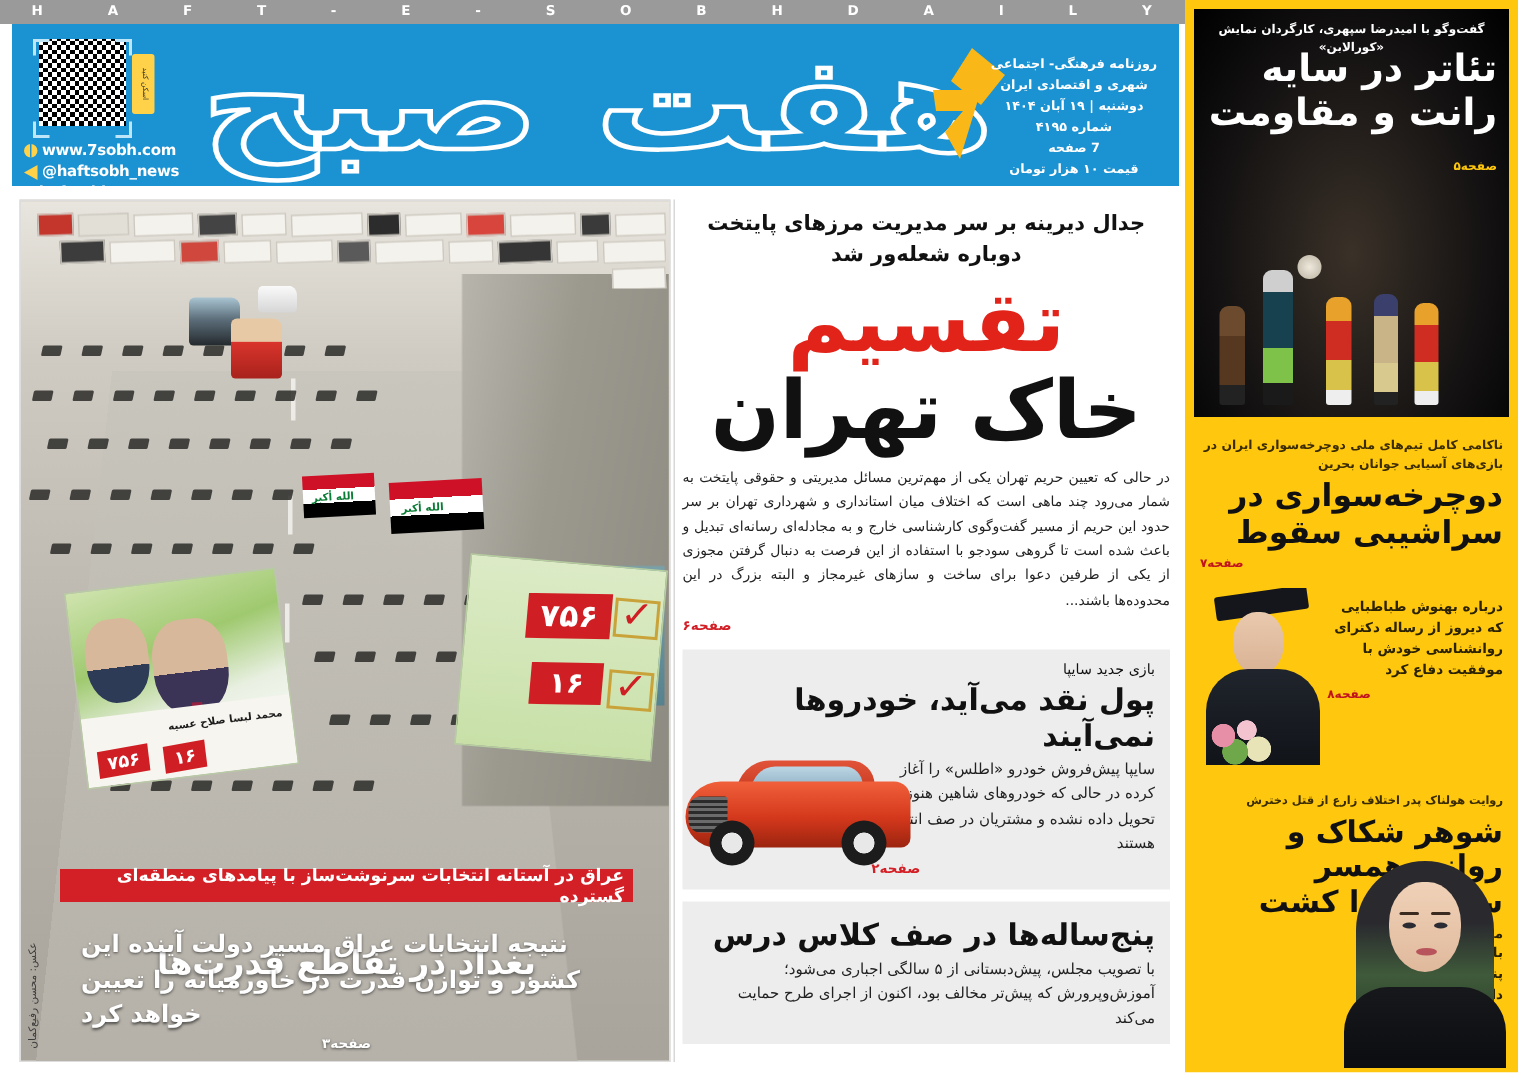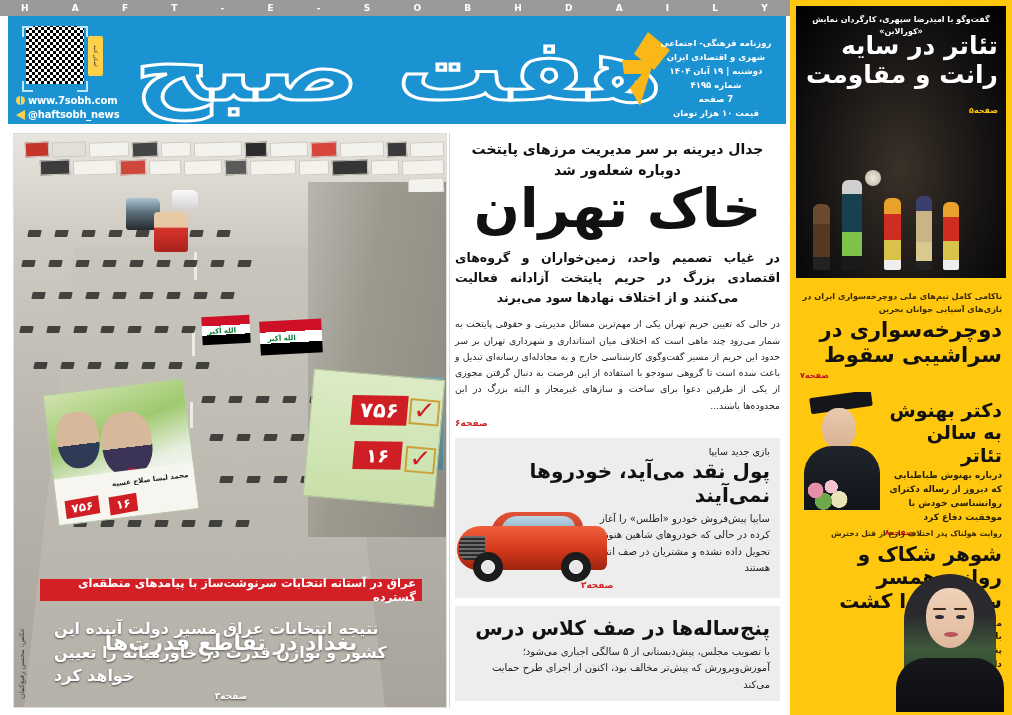--- a/index.html
+++ b/index.html
@@ -736,22 +736,22 @@
     <div class="photo-headline">بغداد در تقاطع قدرت‌ها</div>
     <div class="photo-deck">نتیجه انتخابات عراق مسیر دولت آینده این کشور و توازن قدرت در خاورمیانه را تعیین خواهد کرد</div>
     <div class="photo-page">صفحه۳</div>
   </div>
 
   <div class="sep-v"></div>
 
   <div class="center-col">
 
     <div class="lede-kicker">جدال دیرینه بر سر مدیریت مرزهای پایتخت دوباره شعله‌ور شد</div>
+    <div class="lede-title-red">تقسیم</div>
     <div class="lede-title-black">خاک تهران</div>
-    <div class="lede-deck">در غیاب تصمیم واحد، زمین‌خواران و گروه‌های اقتصادی بزرگ در حریم پایتخت آزادانه فعالیت می‌کنند و از اختلاف نهادها سود می‌برند</div>
     <div class="lede-body">در حالی که تعیین حریم تهران یکی از مهم‌ترین مسائل مدیریتی و حقوقی پایتخت به شمار می‌رود چند ماهی است که اختلاف میان استانداری و شهرداری تهران بر سر حدود این حریم از مسیر گفت‌وگوی کارشناسی خارج و به مجادله‌ای رسانه‌ای تبدیل و باعث شده است تا گروهی سودجو با استفاده از این فرصت به دنبال گرفتن مجوزی از یکی از طرفین دعوا برای ساخت و سازهای غیرمجاز و البته بزرگ در این محدوده‌ها باشند...</div>
     <div class="page-ref">صفحه۶</div>
 
     <div class="brief" style="min-height:138px;">
       <div class="brief-text-wrap">
         <div class="brief-kicker">بازی جدید سایپا</div>
         <div class="brief-title" style="width:165%;margin-left:-65%;">پول نقد می‌آید، خودروها نمی‌آیند</div>
         <div class="brief-body">سایپا پیش‌فروش خودرو «اطلس» را آغاز کرده در حالی که خودروهای شاهین هنوز تحویل داده نشده و مشتریان در صف انتظار هستند</div>
         <div class="brief-page">صفحه۲</div>
       </div>
@@ -795,21 +795,20 @@
 
     <div class="rc-block" style="height:132px;">
       <div class="rc-photo-dr">
         <div class="grad-hair"></div>
         <div class="grad-cap"></div>
         <div class="grad-face"></div>
         <div class="grad-gown"></div>
         <div class="grad-flowers"></div>
       </div>
       <div style="width:58%;margin-left:auto;">
-        <div class="rc-title" style="font-size:19px;">دکتر بهنوش به سالن تئاتر</div>
         <div class="rc-body">درباره بهنوش طباطبایی که دیروز از رساله دکترای روانشناسی خودش با موفقیت دفاع کرد</div>
         <div class="rc-page">صفحه۸</div>
       </div>
     </div>
 
     <div class="rc-block" style="height:190px;">
       <div class="rc-kicker" style="font-size:7.6px;">روایت هولناک پدر اختلاف زارع از قتل دخترش</div>
       <div class="rc-title" style="font-size:20px;">شوهر شکاک و روانی همسر سابقش را کشت</div>
       <div style="width:52%;">
         <div class="rc-body">مبینا زارع، دختری باهوش و فعال که به پنج زبان دنیا تسلط داشت یک سال پس از طلاق توسط شوهر سابقش کشته شد</div>

